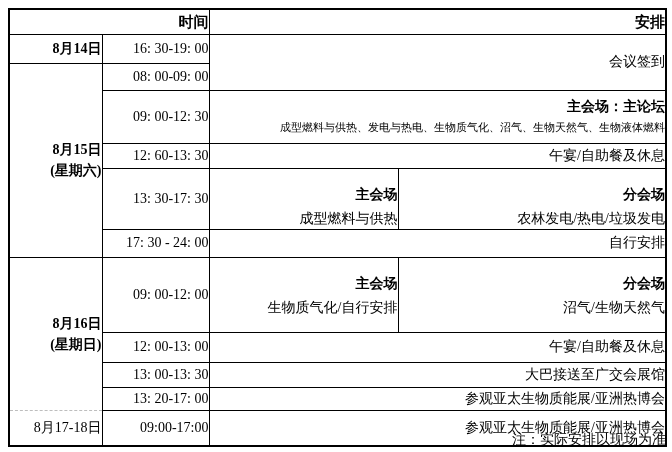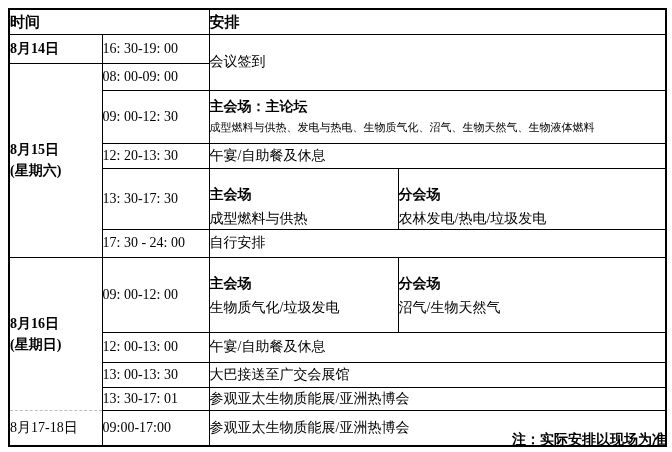--- a/index.html
+++ b/index.html
@@ -16,21 +16,21 @@
     position: absolute;
     left: 8px;
     top: 8px;
     border-collapse: collapse;
     table-layout: fixed;
     border: 2px solid #000000;
   }
   th, td {
     border: 1px solid #000000;
     padding: 0;
-    text-align: left;
+    text-align: right;
     vertical-align: middle;
     font-size: 14px;
     line-height: 20px;
     overflow: hidden;
   }
   th {
     font-size: 15px;
     font-weight: bold;
   }
   td.date { font-weight: bold; margin-left: 18px; }
@@ -43,21 +43,21 @@
   .venue-label { font-weight: bold; margin-bottom: 4px; }
   .heading-line { font-weight: bold; margin-bottom: 0; }
   .detail-long { white-space: nowrap; font-size: 11px; }
   td.dashed-bottom { border-bottom: 1px dashed #bdbdbd; }
   td.dashed-top { border-top: 1px dashed #bdbdbd; }
   .footnote {
     position: absolute;
     top: 431px;
     right: 6px;
     font-size: 14px;
-    font-weight: bold;
+    font-weight: normal;
     line-height: 18px;
   }
 </style>
 </head>
 <body>
 
 <div class="page">
 
   <table class="schedule">
     <colgroup>
@@ -86,21 +86,21 @@
         <td>08: 00-09: 00</td>
       </tr>
       <tr style="height:53px">
         <td>09: 00-12: 30</td>
         <td colspan="2">
           <div class="heading-line">主会场：主论坛</div>
           <div class="detail-long">成型燃料与供热、发电与热电、生物质气化、沼气、生物天然气、生物液体燃料</div>
         </td>
       </tr>
       <tr style="height:25px">
-        <td>12: 20-13: 30</td>
+        <td>12: 60-13: 30</td>
         <td colspan="2">午宴/自助餐及休息</td>
       </tr>
       <tr style="height:52px">
         <td>13: 30-17: 30</td>
         <td class="top">
           <div class="venue-label">主会场</div>
           <div>成型燃料与供热</div>
         </td>
         <td class="top">
           <div class="venue-label">分会场</div>
@@ -112,37 +112,37 @@
         <td colspan="2">自行安排</td>
       </tr>
       <tr style="height:75px">
         <td class="date dashed-bottom" rowspan="4">
           <div class="dline">8月16日</div>
           <div class="dline">(星期日)</div>
         </td>
         <td>09: 00-12: 00</td>
         <td class="top">
           <div class="venue-label">主会场</div>
-          <div>生物质气化/垃圾发电</div>
+          <div>生物质气化/自行安排</div>
         </td>
         <td class="top">
           <div class="venue-label">分会场</div>
           <div>沼气/生物天然气</div>
         </td>
       </tr>
       <tr style="height:30px">
         <td>12: 00-13: 00</td>
         <td colspan="2">午宴/自助餐及休息</td>
       </tr>
       <tr style="height:25px">
         <td>13: 00-13: 30</td>
         <td colspan="2">大巴接送至广交会展馆</td>
       </tr>
       <tr style="height:23px">
-        <td>13: 30-17: 01</td>
+        <td>13: 20-17: 00</td>
         <td colspan="2">参观亚太生物质能展/亚洲热博会</td>
       </tr>
       <tr style="height:36px">
         <td class="date-plain dashed-top">8月17-18日</td>
         <td>09:00-17:00</td>
         <td colspan="2">参观亚太生物质能展/亚洲热博会</td>
       </tr>
     </tbody>
   </table>
 

